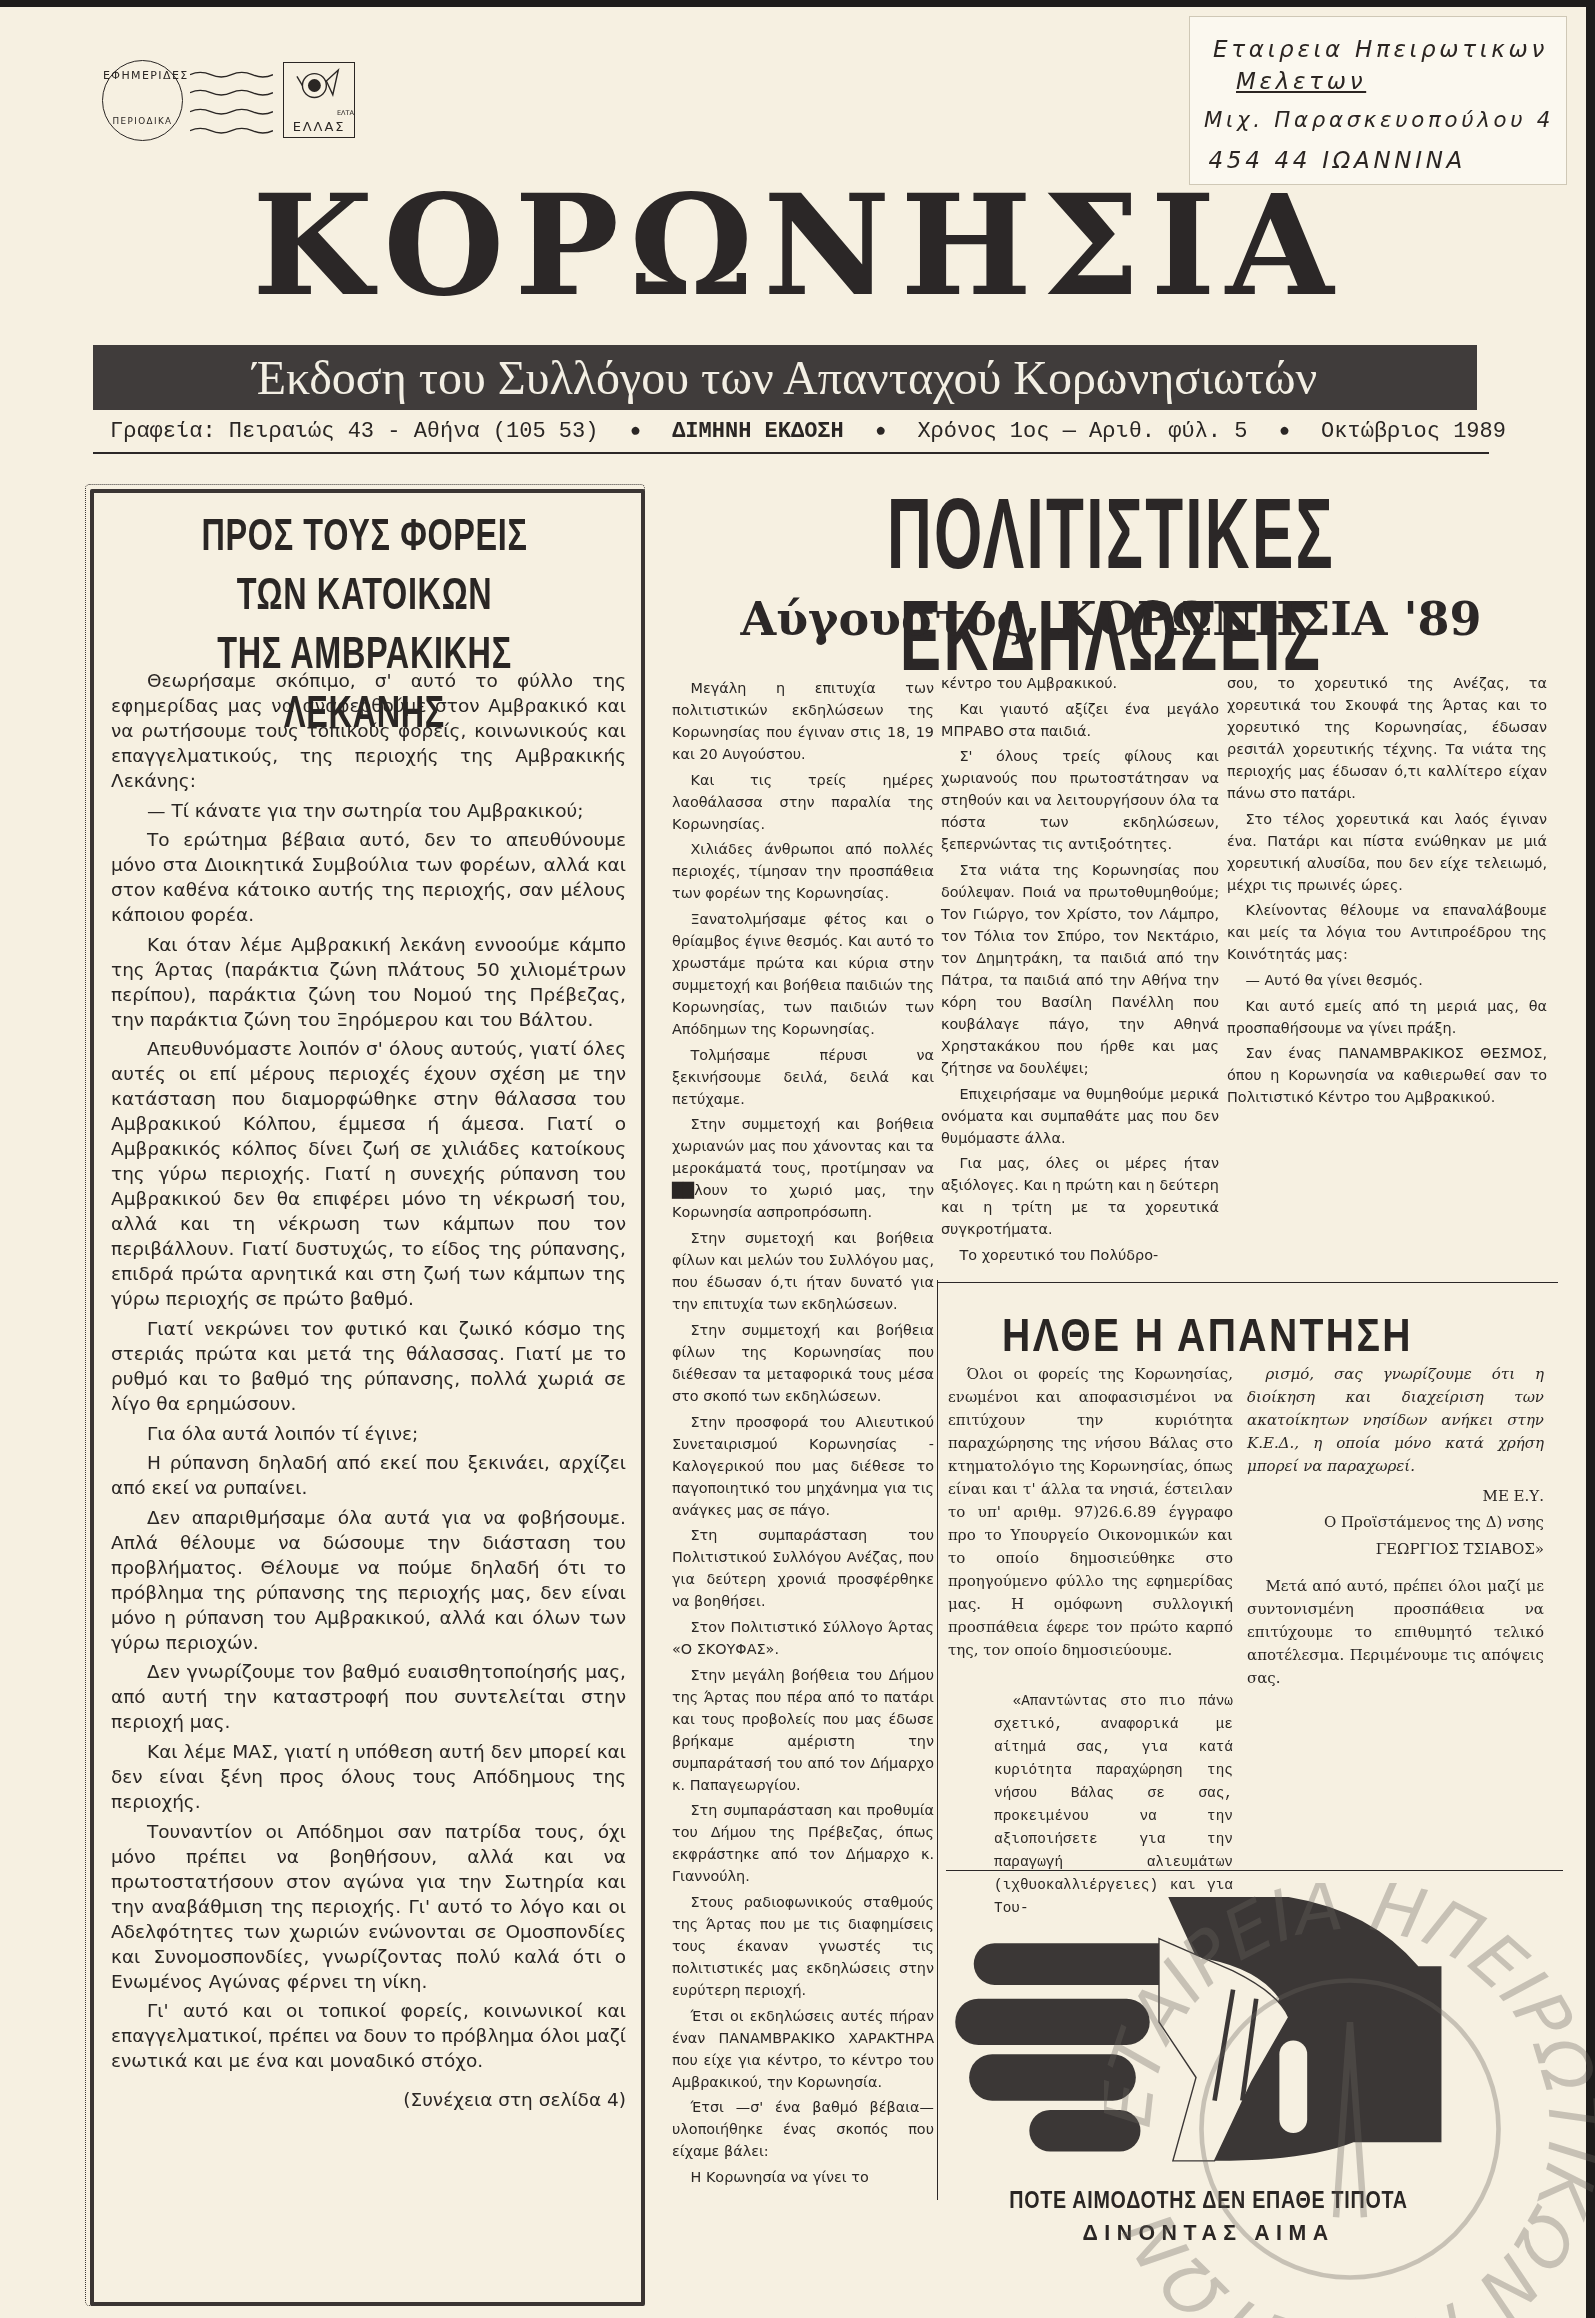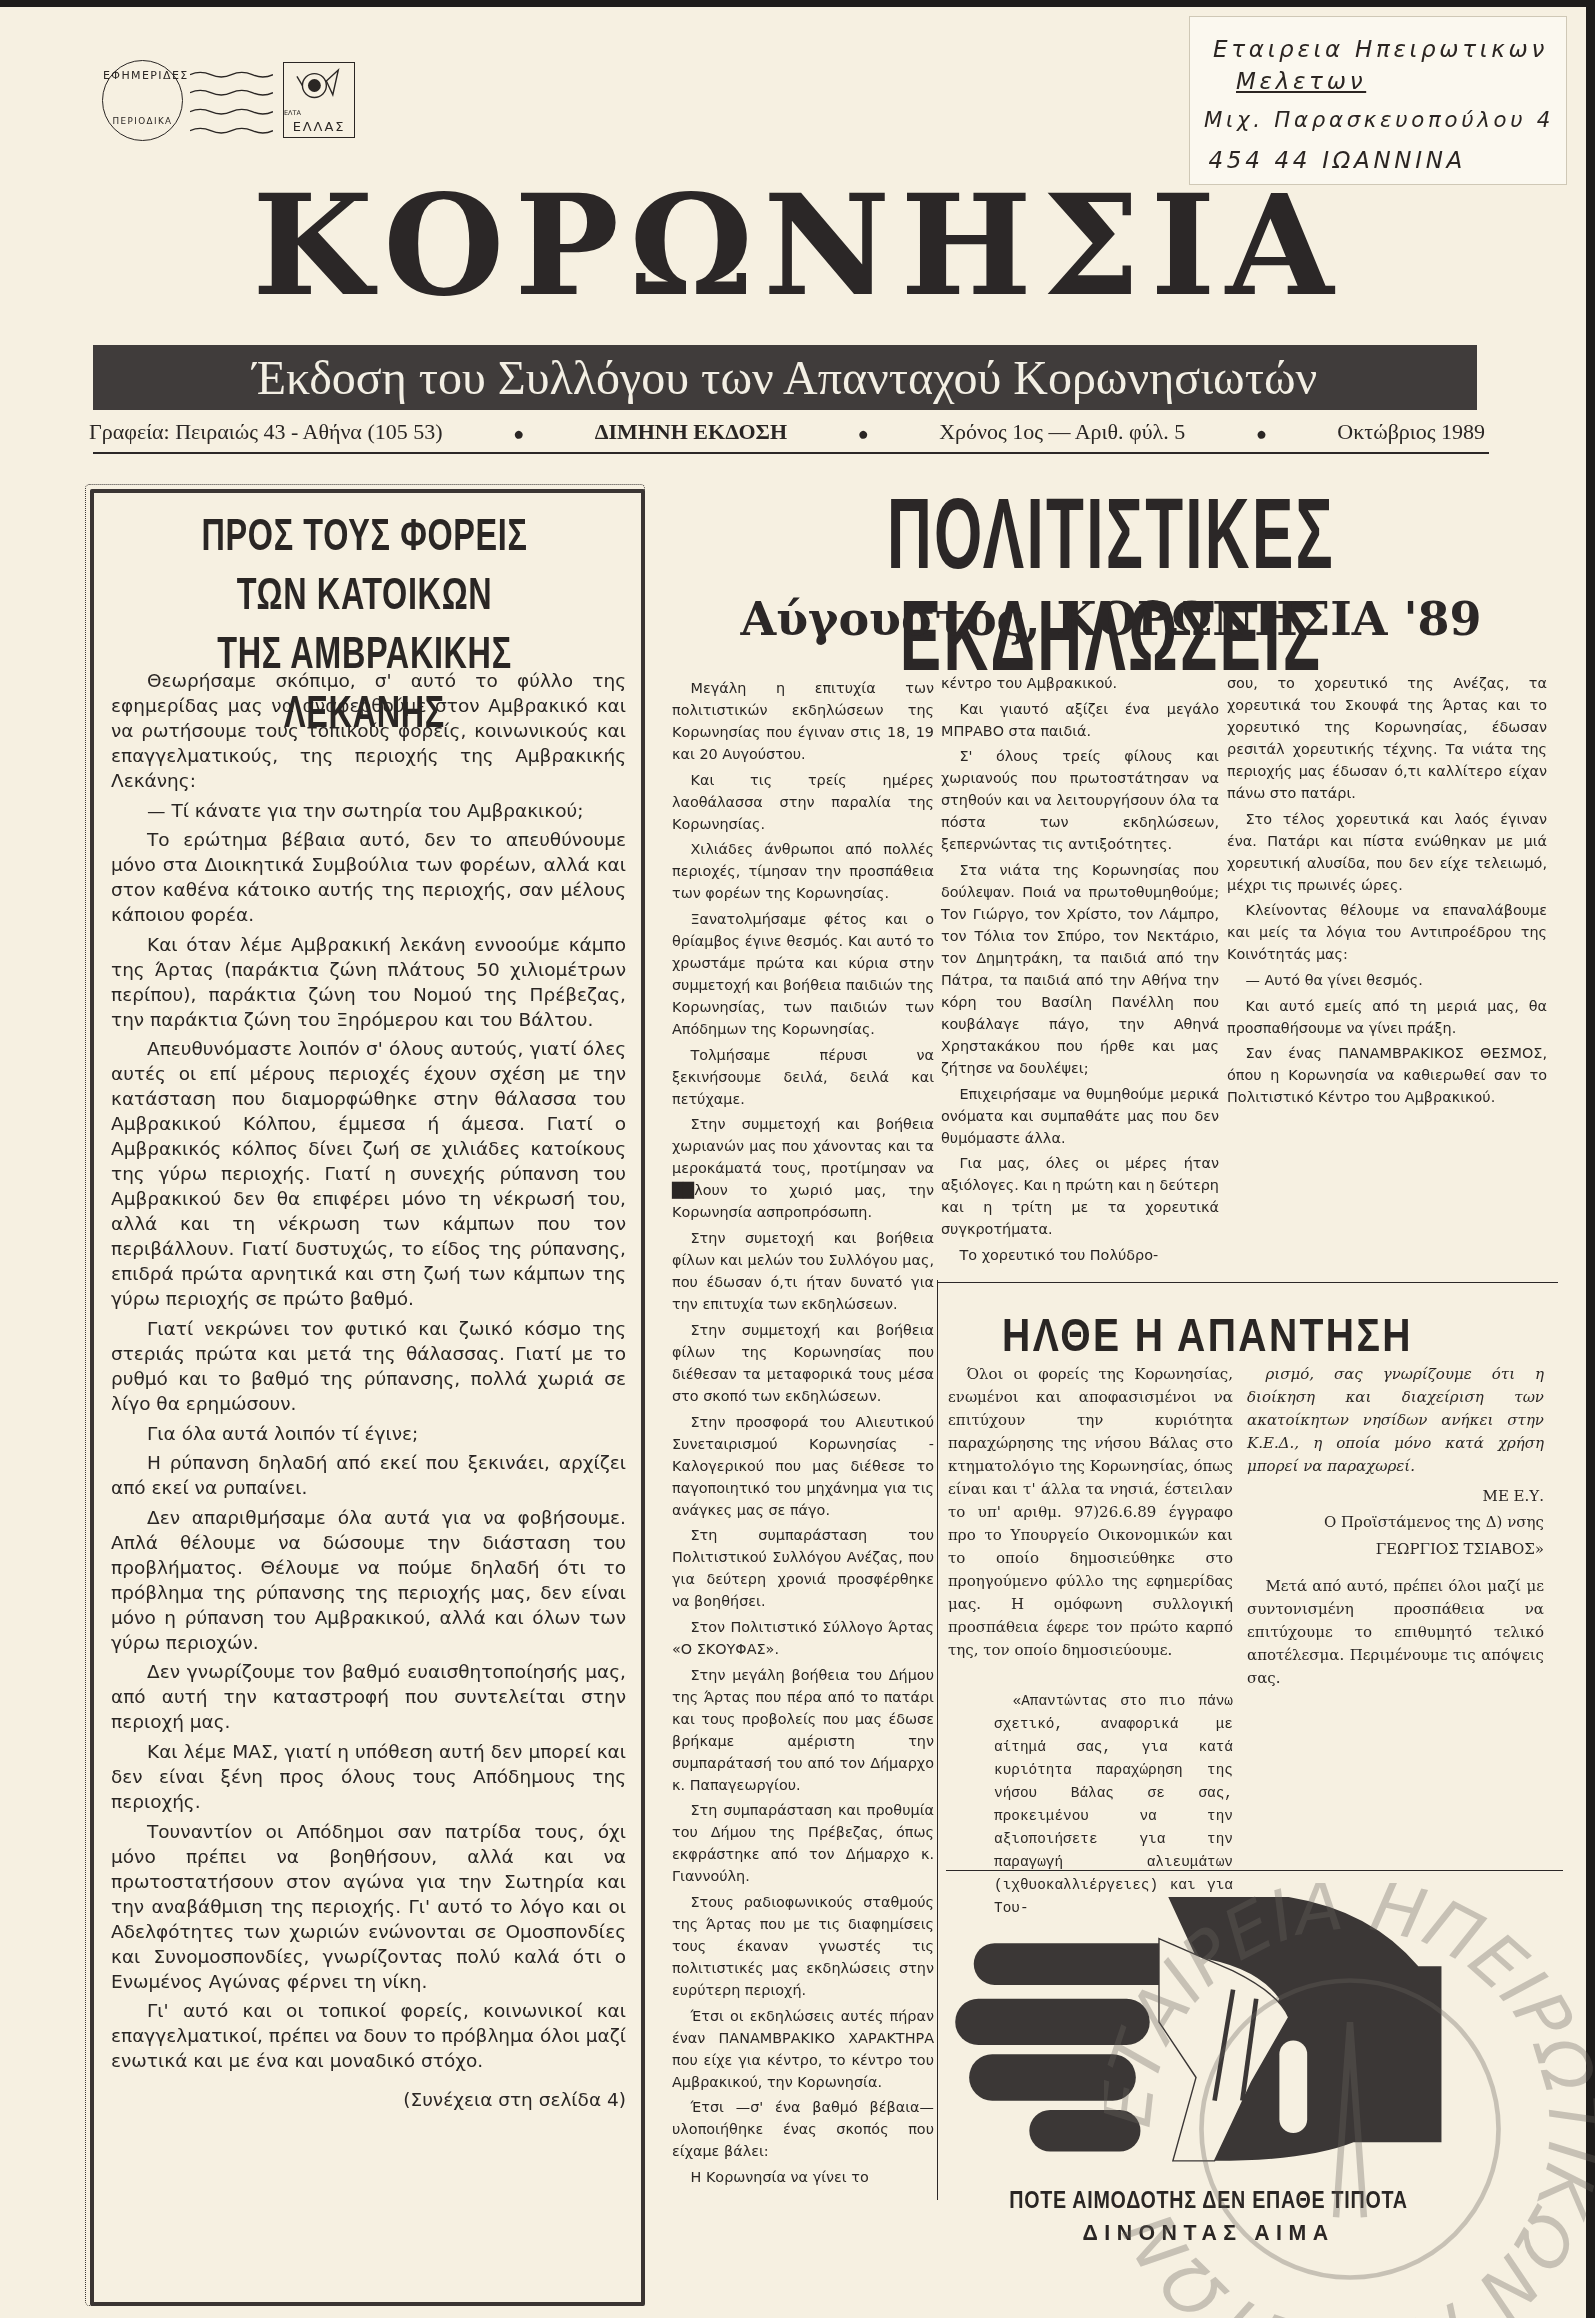--- a/index.html
+++ b/index.html
@@ -23,21 +23,21 @@
   .stamp-box .ellas { position:absolute; left:0; bottom:2.8px; width:70px; text-align:center; font-family:"DejaVu Sans", sans-serif; font-size:13px; letter-spacing:1.9px; }
 
   
   .label { left:1189px; top:16px; width:376px; height:167px; background:#fbf8ef; border:0.5px solid #cfc8b6; font-family:"DejaVu Sans", sans-serif; font-style:italic; color:#2b2522; }
   .label div { position:absolute; font-size:23px; letter-spacing:3.7px; white-space:nowrap; }
 
   
   .masthead { left:93px; top:176px; width:1410px; height:139px; text-align:center; font-family:"DejaVu Serif", serif; font-weight:bold; font-size:139px; line-height:139px; letter-spacing:10.2px; color:#2b2727; }
   .subtitle-bar { left:93px; top:345px; width:1384px; height:65px; background:#403c3b; }
   .subtitle { left:93px; top:345px; width:1384px; height:65px; line-height:65px; text-align:center; color:#f3efe4; font-family:"Liberation Serif", serif; font-size:48px; }
-  .infoline { left:89px; top:417px; width:1396px; height:28px; font-family:Liberation Serif, serif; font-size:22px; display:flex; justify-content:space-between; align-items:flex-end; }
+  .infoline { left:110px; top:417px; width:1396px; height:28px; font-family:Liberation Mono, monospace; font-size:22px; display:flex; justify-content:space-between; align-items:center; }
   .infoline .dot { font-size:18.5px; }
   .rule { background:#2b2727; height:2.3px; }
 
   
   .box { left:90px; top:489px; width:547px; height:1809px; border:4.2px solid #3a3533; border-style:solid; border-radius:1.9px; }
   .box-wavy { left:85px; top:484px; width:558px; height:1820px; border:1.9px dotted #3a3533; border-radius:4.6px; }
   .box-title { left:107px; top:505px; width:515px; text-align:center; font-family:"Liberation Sans", sans-serif; font-weight:bold; font-size:45px; line-height:59px; transform:scaleX(0.72); transform-origin:center top; letter-spacing:0.9px; }
   .box-text { left:111px; top:668px; width:515px; font-family:"DejaVu Sans", sans-serif; font-size:18.5px; line-height:25px; text-align:justify; }
   .box-text p { margin:0 0 4.6px 0; text-indent:36px; }
   .box-text .cont { text-align:right; text-indent:0; margin-top:14px; }
@@ -92,21 +92,21 @@
   <svg class="wave" style="top:70px" viewBox="0 0 180 20">
       <path d="M0 10 Q22 0 45 10 T90 10 T135 10 T180 10" stroke="#2a2624" stroke-width="3" fill="none"></path>
     </svg>
   <div class="abs stamp-box">
     <svg style="position:absolute;left:11.6px;top:4.6px" width="46" height="44" viewBox="0 0 100 95">
       <circle cx="40" cy="40" r="26" fill="none" stroke="#2a2624" stroke-width="3"></circle>
       <circle cx="40" cy="40" r="14" fill="#2a2624"></circle>
       <path d="M66 30 L92 6 L80 60 Z" fill="none" stroke="#2a2624" stroke-width="3"></path>
       <path d="M14 40 L2 20" stroke="#2a2624" stroke-width="3"></path>
     </svg>
-    <div style="position:absolute;left:0;top:46px;width:70px;text-align:left;font-family:'DejaVu Sans',sans-serif;font-size:6.5px">ΕΛΤΑ</div>
+    <div style="position:absolute;left:0;top:46px;width:70px;text-align:right;font-family:'DejaVu Sans',sans-serif;font-size:6.5px">ΕΛΤΑ</div>
     <div class="ellas">ΕΛΛΑΣ</div>
   </div>
 </div>
 
 <div class="abs label">
   <div style="left:23px;top:18.5px">Εταιρεια Ηπειρωτικων</div>
   <div style="left:46px;top:51px;text-decoration:underline">Μελετων</div>
   <div style="left:14px;top:90px;font-size:21.3px">Μιχ. Παρασκευοπούλου 4</div>
   <div style="left:18.5px;top:130px">454 44 ΙΩΑΝΝΙΝΑ</div>
 </div>

